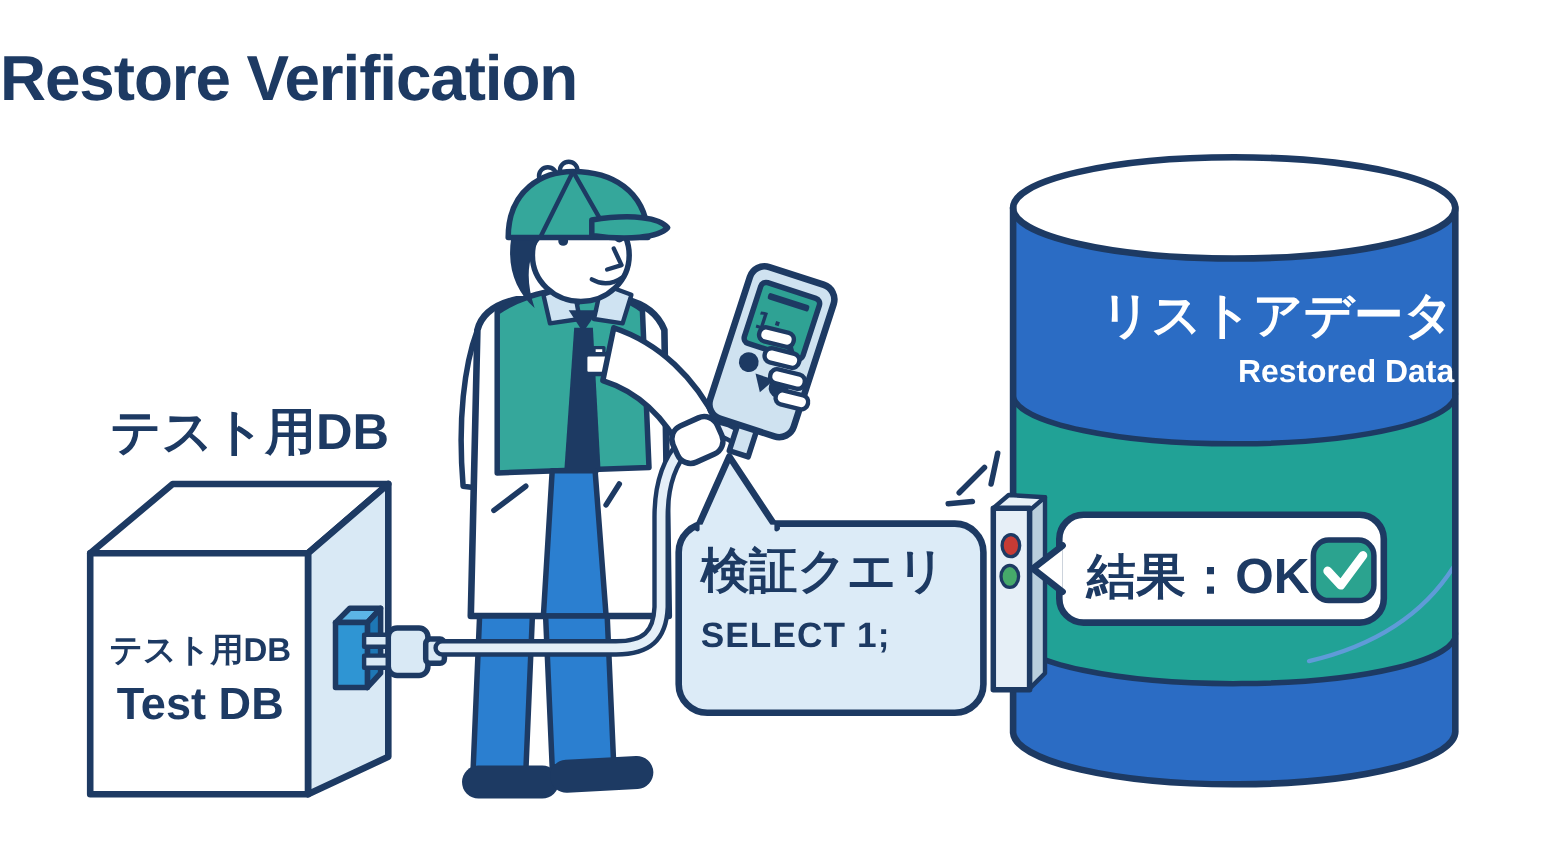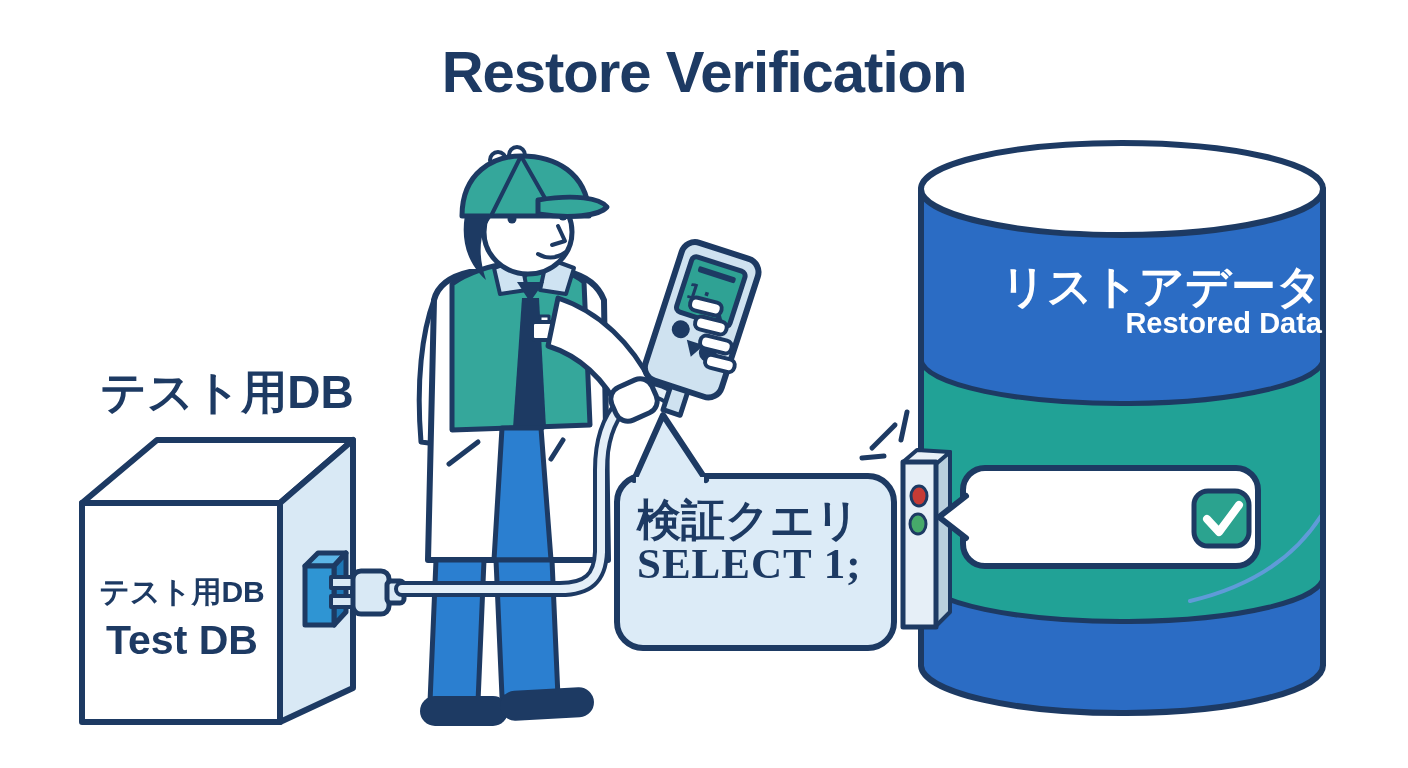--- a/index.html
+++ b/index.html
@@ -2,31 +2,31 @@
 <html><head>
 <meta charset="utf-8">
 <style>
   html,body{margin:0;padding:0;background:#ffffff;}
   .canvas{
     position:relative;width:1408px;height:768px;overflow:hidden;background:#ffffff;
     font-family:"Liberation Sans","DejaVu Sans",sans-serif;
   }
   .canvas svg{position:absolute;left:0;top:0;}
   .txt{position:absolute;color:#1d3a63;font-weight:bold;white-space:nowrap;}
-  .title{left:0;top:38px;width:100%;text-align:center;font-size:58px;letter-spacing:-1px;}
+  .title{left:0;top:38px;width:100%;font-size:58px;letter-spacing:-1px;}
   .testdb-label{left:100px;top:362px;width:242px;text-align:center;font-size:46px;}
   .cube-text{left:82px;top:572px;width:200px;text-align:center;line-height:1.35;}
   .cube-text .l1{font-size:30px;}
   .cube-text .l2{font-size:41px;}
   .query-text{left:637px;top:498px;line-height:1.0;}
   .query-text .l1{font-size:44px;}
-  .query-text .l2{font-size:43px;letter-spacing:1px;font-family:Liberation Serif, serif;}
+  .query-text .l2{font-size:32px;margin-top:19px;letter-spacing:1px;}
   .cyl-text{left:922px;top:264px;width:400px;text-align:right;color:#ffffff;line-height:1.0;}
   .cyl-text .l1{font-size:45px;}
-  .cyl-text .l2{font-size:29px;margin-top:0;}
+  .cyl-text .l2{font-size:29px;margin-top:15px;}
   .result-text{left:988px;top:494px;font-size:45px;}
 </style>
 </head>
 <body>
 
 <div class="canvas">
 
 <svg width="1408" height="768" viewBox="0 0 1408 768">
   <g stroke-linejoin="round" stroke-linecap="round">
 
@@ -177,14 +177,15 @@
   <div class="txt query-text">
     <div class="l1">検証クエリ</div>
     <div class="l2">SELECT 1;</div>
   </div>
 
   <div class="txt cyl-text">
     <div class="l1">リストアデータ</div>
     <div class="l2">Restored Data</div>
   </div>
 
+  <div class="txt result-text">結果：OK</div>
 
 </div>
 
 </body></html>

